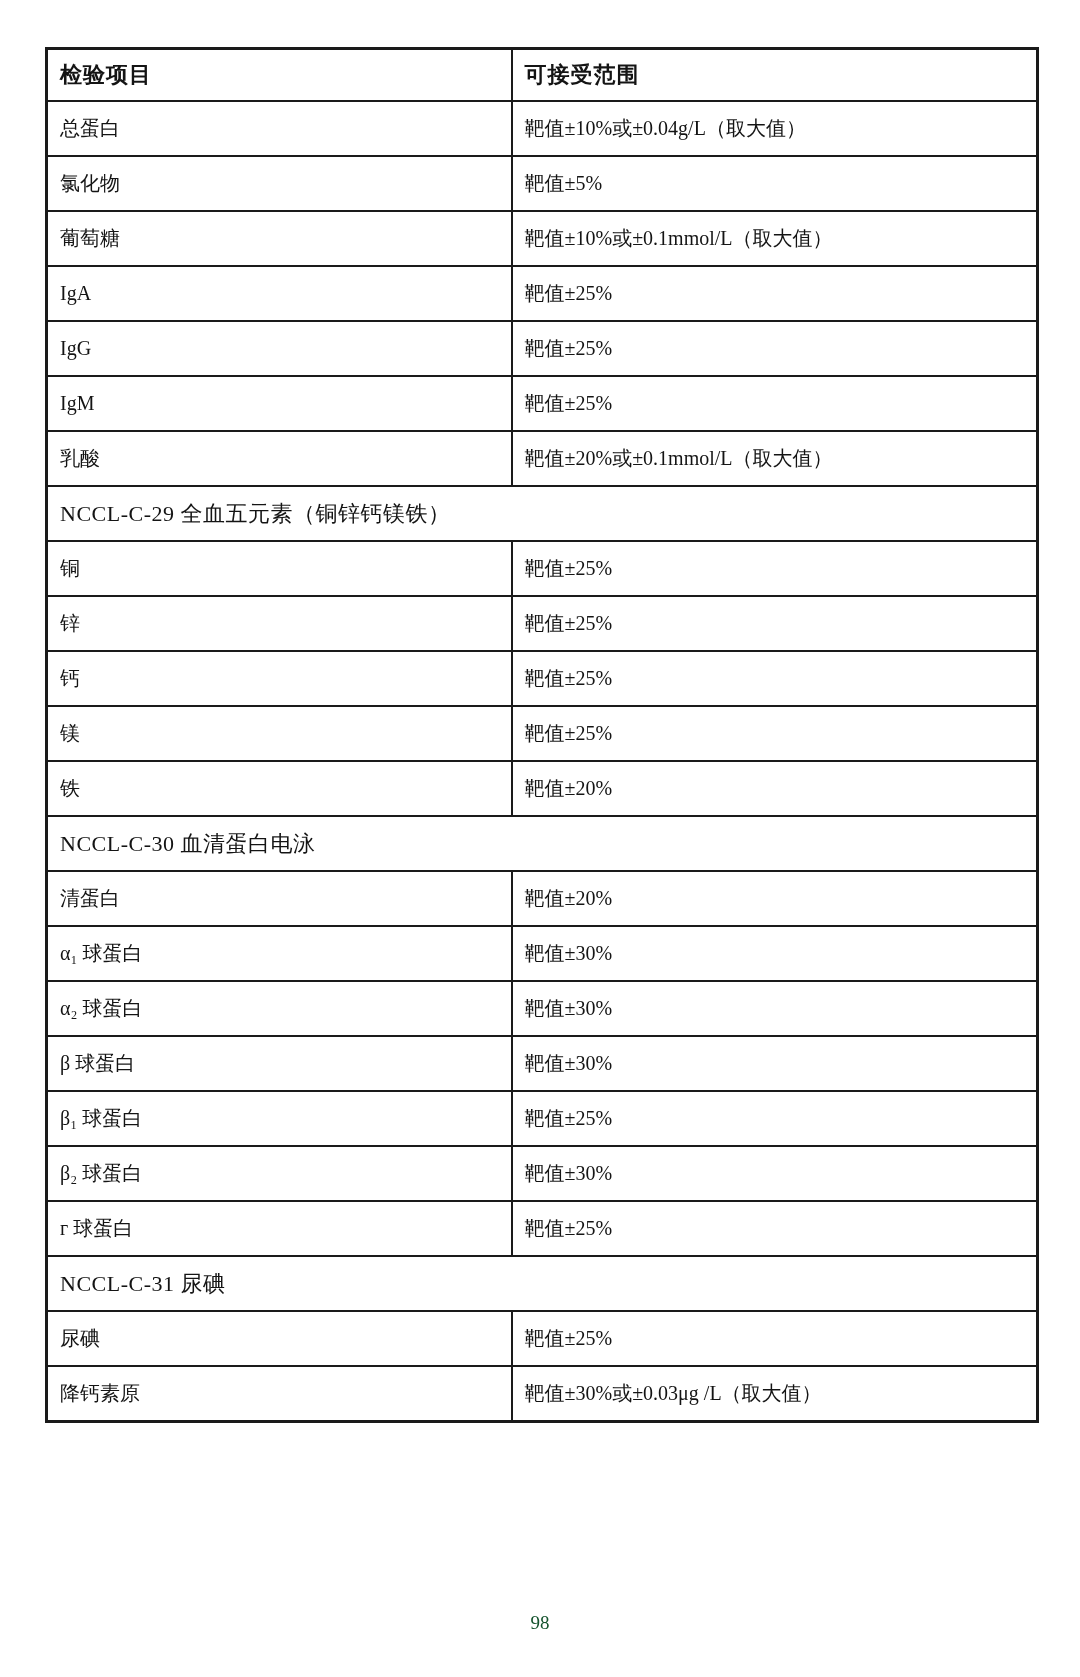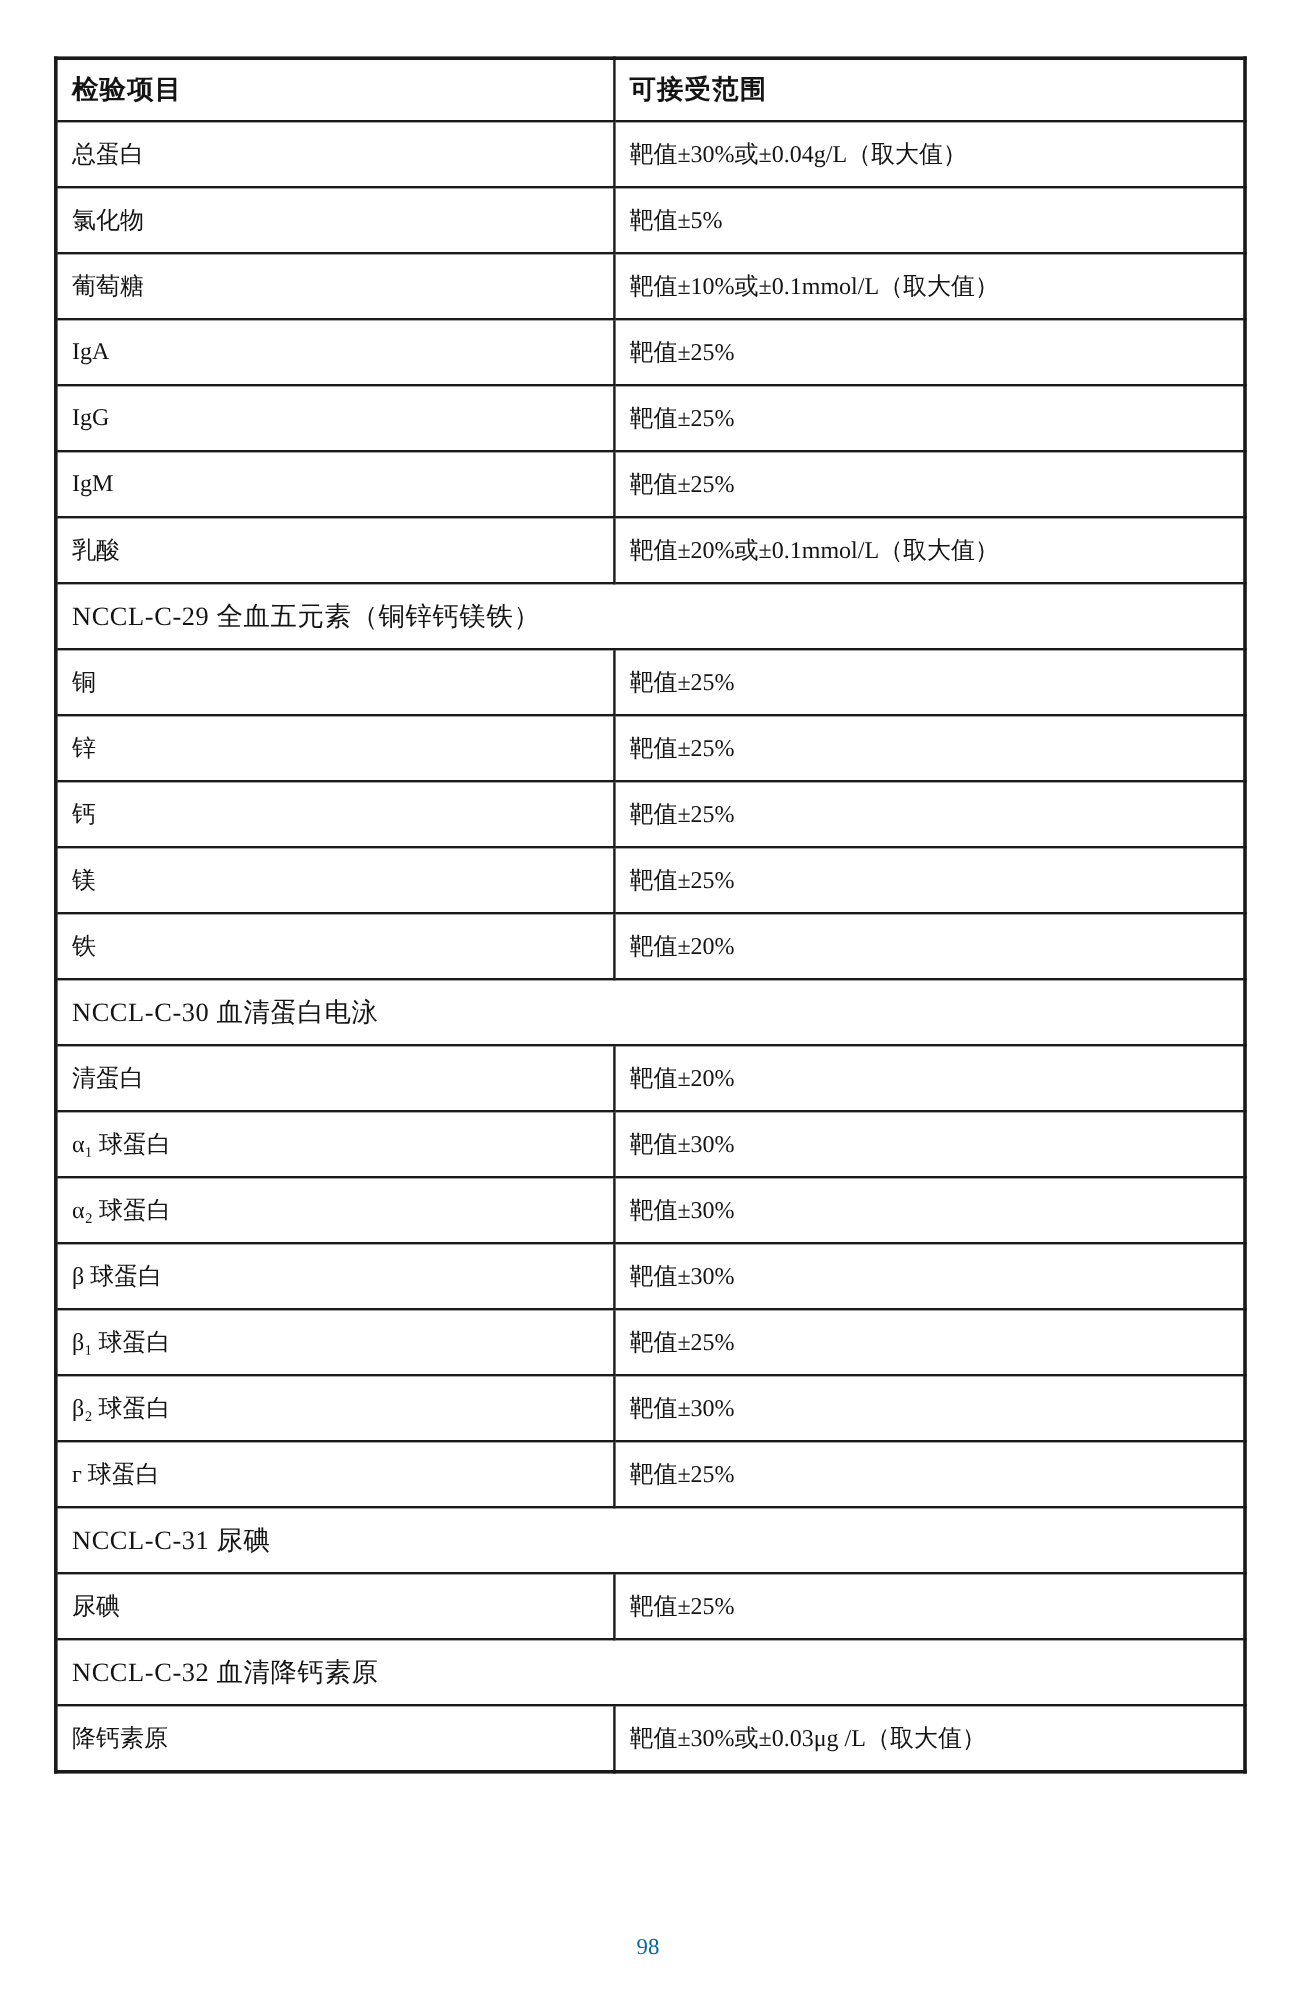--- a/index.html
+++ b/index.html
@@ -50,21 +50,21 @@
     font-size: 22px;
     letter-spacing: 0.5px;
   }
   .page-number {
     position: absolute;
     top: 1612px;
     left: 0;
     width: 100%;
     text-align: center;
     font-size: 19px;
-    color: #0369a1;
+    color: #14532d;
   }
 </style>
 </head>
 <body>
 
 <div class="page">
 
   <table class="qc-table">
     <colgroup>
       <col style="width:465px">
@@ -72,21 +72,21 @@
     </colgroup>
     <thead>
       <tr>
         <th>检验项目</th>
         <th>可接受范围</th>
       </tr>
     </thead>
     <tbody>
         <tr>
           <td>总蛋白</td>
-          <td>靶值±30%或±0.04g/L（取大值）</td>
+          <td>靶值±10%或±0.04g/L（取大值）</td>
         </tr>
         <tr>
           <td>氯化物</td>
           <td>靶值±5%</td>
         </tr>
         <tr>
           <td>葡萄糖</td>
           <td>靶值±10%或±0.1mmol/L（取大值）</td>
         </tr>
         <tr>
@@ -160,23 +160,20 @@
           <td>靶值±25%</td>
         </tr>
         <tr>
           <td colspan="2" class="section-cell">NCCL-C-31 尿碘</td>
         </tr>
         <tr>
           <td>尿碘</td>
           <td>靶值±25%</td>
         </tr>
         <tr>
-          <td colspan="2" class="section-cell">NCCL-C-32 血清降钙素原</td>
-        </tr>
-        <tr>
           <td>降钙素原</td>
           <td>靶值±30%或±0.03μg /L（取大值）</td>
         </tr>
       </tbody>
   </table>
 
   <div class="page-number">98</div>
 
 </div>
 

